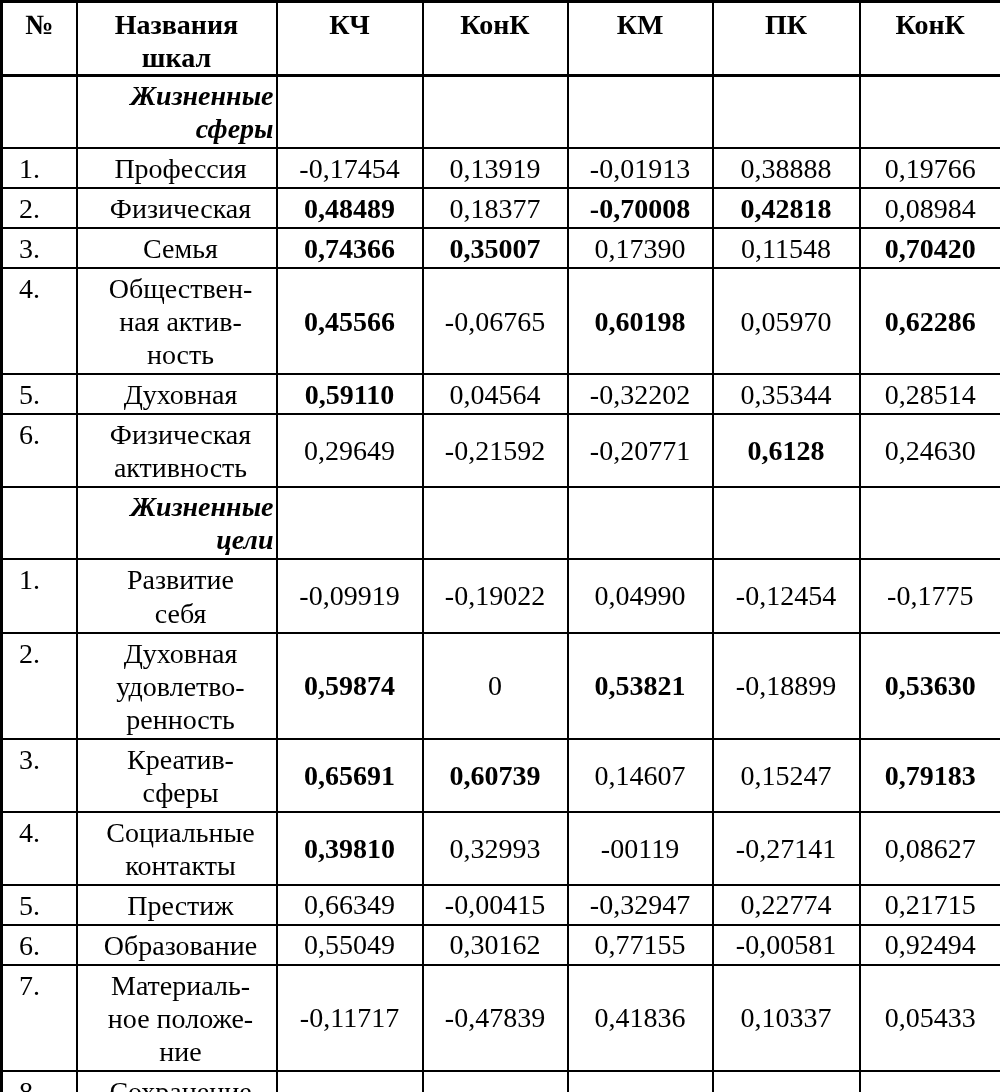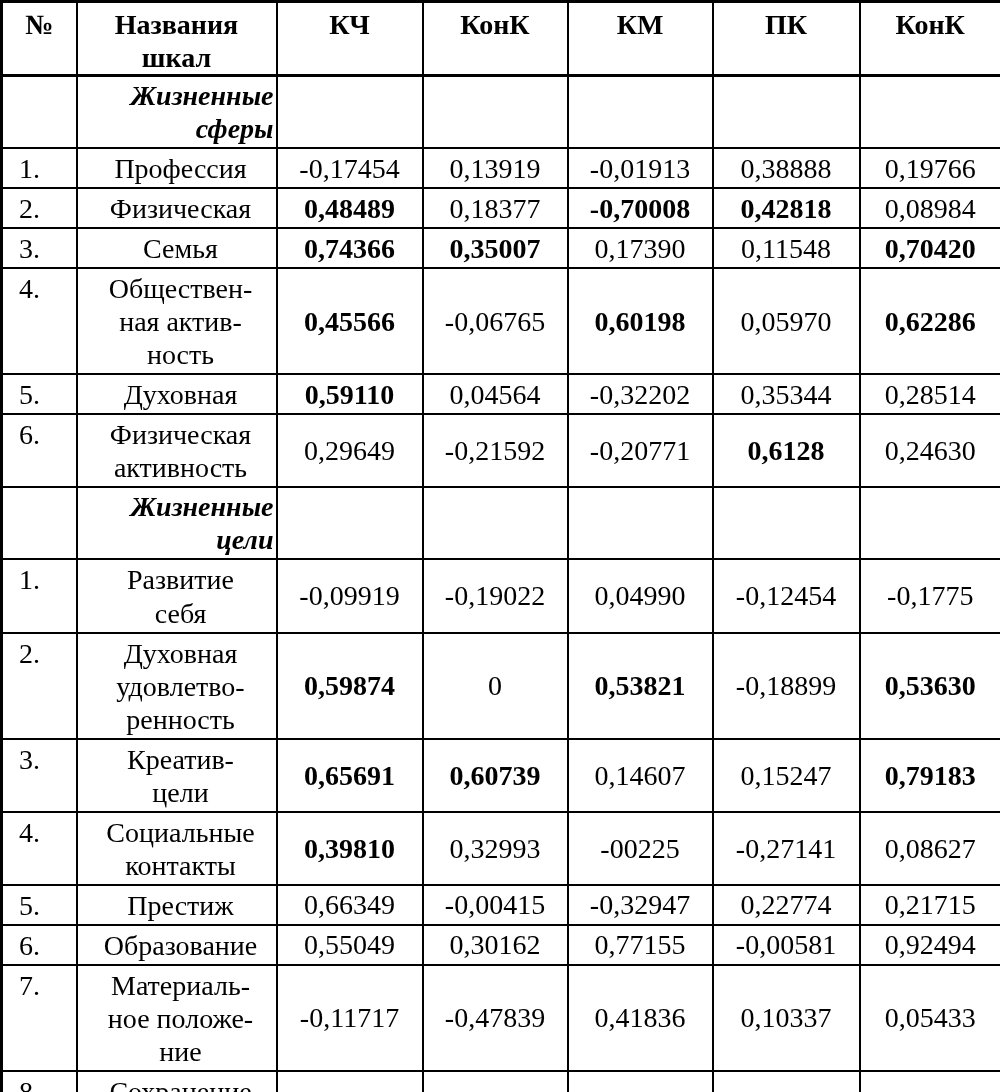--- a/index.html
+++ b/index.html
@@ -193,34 +193,34 @@
 ренность</td>
         <td class="value bold">0,59874</td>
         <td class="value">0</td>
         <td class="value bold">0,53821</td>
         <td class="value">-0,18899</td>
         <td class="value bold">0,53630</td>
       </tr>
       <tr style="height: 65px;">
         <td class="num">3.</td>
         <td class="label">Креатив-
-цели</td>
+сферы</td>
         <td class="value bold">0,65691</td>
         <td class="value bold">0,60739</td>
         <td class="value">0,14607</td>
         <td class="value">0,15247</td>
         <td class="value bold">0,79183</td>
       </tr>
       <tr style="height: 65px;">
         <td class="num">4.</td>
         <td class="label">Социальные
 контакты</td>
         <td class="value bold">0,39810</td>
         <td class="value">0,32993</td>
-        <td class="value">-00225</td>
+        <td class="value">-00119</td>
         <td class="value">-0,27141</td>
         <td class="value">0,08627</td>
       </tr>
       <tr style="height: 35px;">
         <td class="num">5.</td>
         <td class="label">Престиж</td>
         <td class="value">0,66349</td>
         <td class="value">-0,00415</td>
         <td class="value">-0,32947</td>
         <td class="value">0,22774</td>

